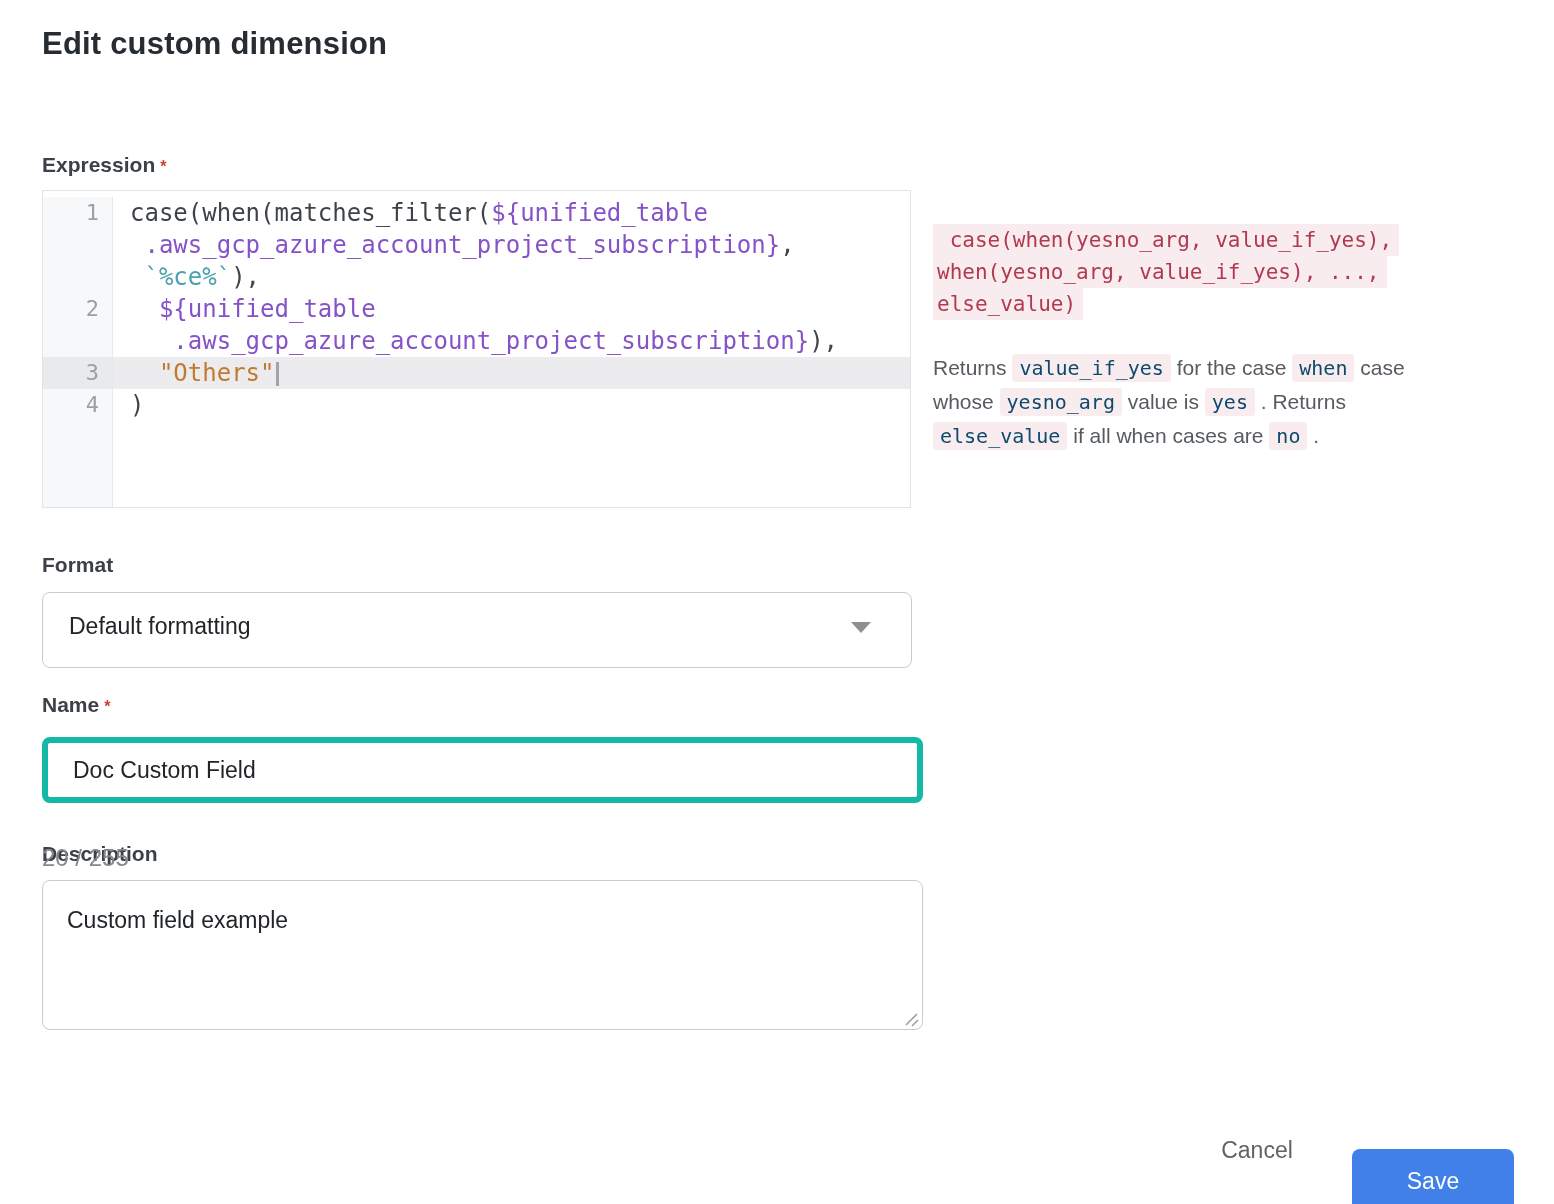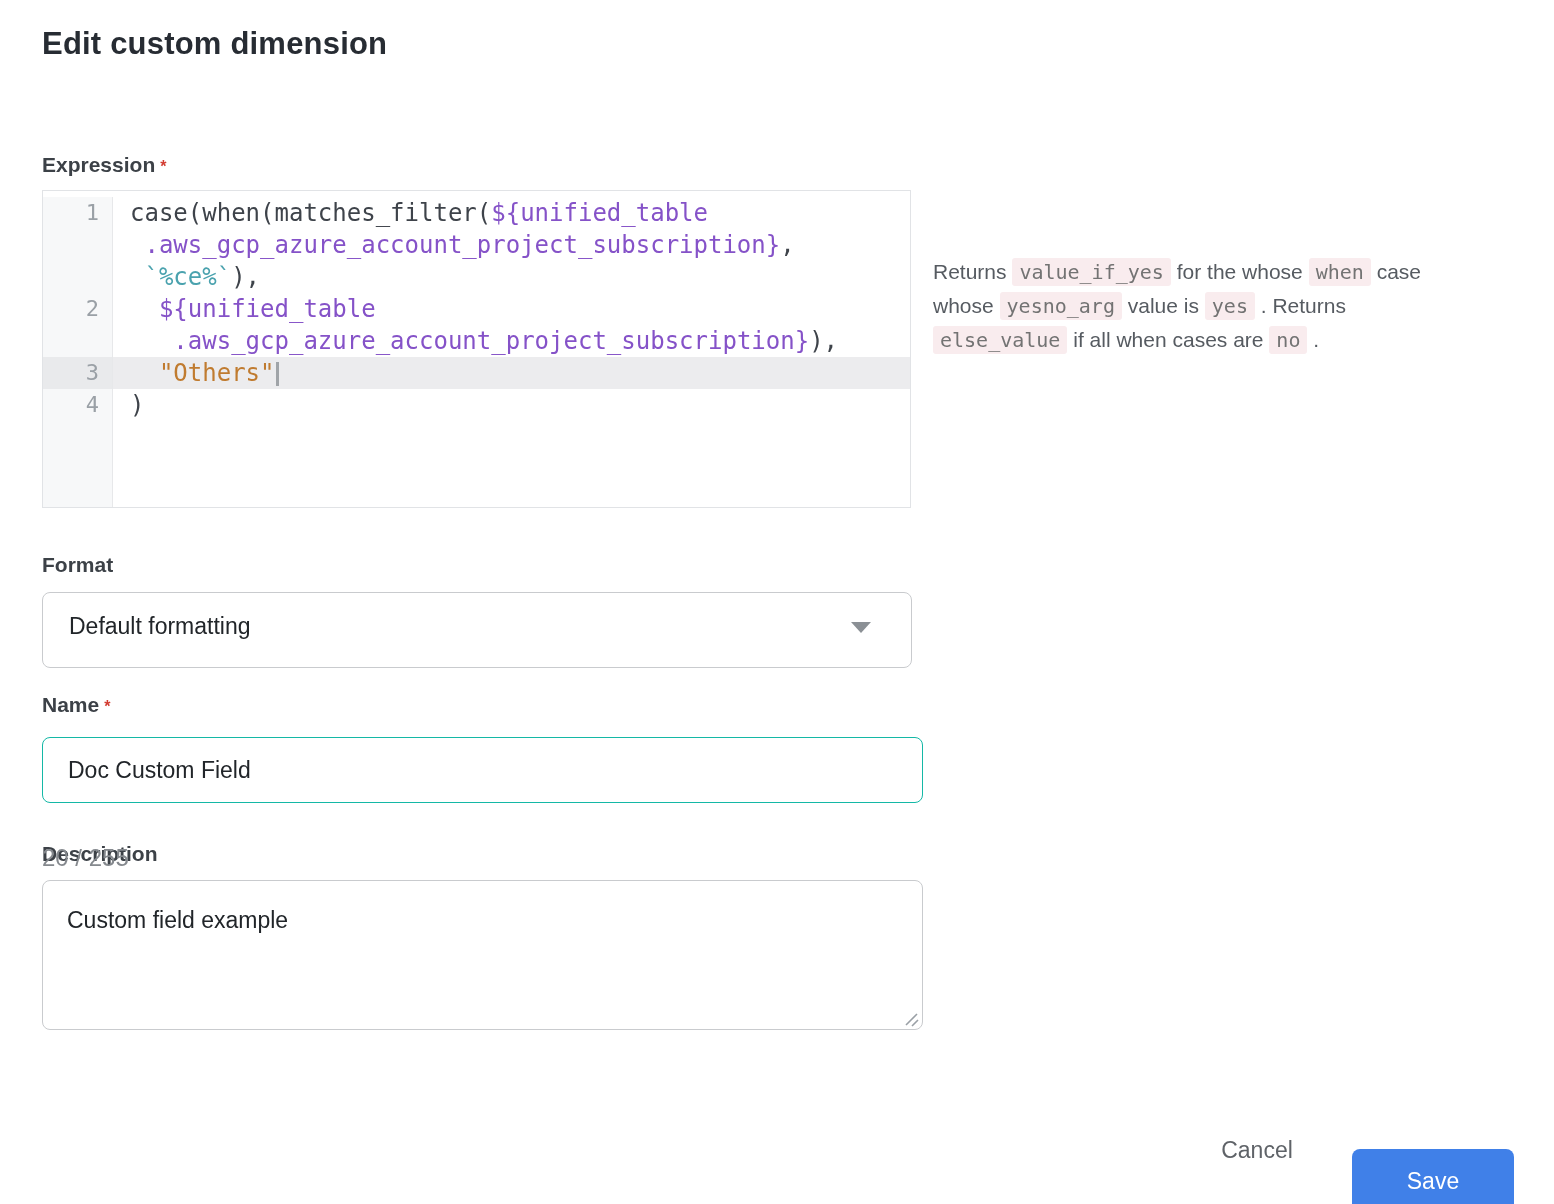--- a/index.html
+++ b/index.html
@@ -24,27 +24,27 @@
   .tok-t { color:#4aa2ae; }
   .tok-s { color:#c07b2f; }
   .cursor { display:inline-block; width:3px; height:24px; background:#a0a4a8; vertical-align:middle; margin-left:1px; }
 
   
   .doc-panel { left:933px; top:224px; width:600px; }
   .doc-codeline { height:32px; line-height:32px; }
   .doc-codeline .chip-line { display:inline-block; background:#f9ecee; color:#b13950; font-family:"DejaVu Sans Mono",monospace; font-size:21px; line-height:30px; padding:1px 7px 1px 4px; white-space:pre; }
   .doc-paragraph { margin-top:31px; }
   .doc-line { line-height:33px; font-size:21px; color:#565b61; }
-  .doc-chip { background:#f9ecee; color:#737373; font-family:"DejaVu Sans Mono",monospace; font-size:20px; padding:2px 7px; border-radius:3px; white-space:pre; }
+  .doc-chip { background:#f9ecee; color:#0c4a6e; font-family:"DejaVu Sans Mono",monospace; font-size:20px; padding:2px 7px; border-radius:3px; white-space:pre; }
 
   
   .label-format { left:42px; top:553px; }
   .select-box { left:42px; top:592px; width:870px; height:76px; border:1px solid #c9cbce; border-radius:8px; background:#fff; font-size:23px; color:#212529; line-height:66px; padding-left:26px; cursor:pointer; }
   .caret { position:absolute; right:40px; top:29px; width:0; height:0; border-left:10px solid transparent; border-right:10px solid transparent; border-top:11px solid #8b9095; }
-  .text-input { left:42px; top:737px; width:881px; height:66px; border:1px solid #14b8a6; border-radius:8px; font-family:"Liberation Sans",sans-serif; font-size:23px; color:#212529; padding:0 0 0 25px; outline:none; background:#fff; }
+  .text-input { left:42px; top:737px; width:881px; height:66px; border:6px solid #14b8a6; border-radius:8px; font-family:"Liberation Sans",sans-serif; font-size:23px; color:#212529; padding:0 0 0 25px; outline:none; background:#fff; }
 
   .label-desc { left:42px; top:842px; }
   .char-counter { top:844px; width:883px; left:42px; text-align:left; font-size:24px; color:#85898e; }
   .textarea { left:42px; top:880px; width:881px; height:150px; border:1px solid #c9cbce; border-radius:8px; font-family:"Liberation Sans",sans-serif; font-size:23px; color:#212529; padding:24px 24px; outline:none; resize:none; background:#fff; line-height:30px; }
   .resize-handle { left:903px; top:1011px; width:16px; height:16px; cursor:nwse-resize; }
 
   
   .cancel-btn { left:1200px; top:1132px; width:114px; height:36px; text-align:center; font-size:23px; font-weight:500; color:#5f6368; line-height:36px; cursor:pointer; background:none; border:none; font-family:"Liberation Sans",sans-serif; }
   .save-btn { left:1352px; top:1117px; width:162px; height:65px; background:#4080e8; border:none; border-radius:8px; color:#ffffff; font-size:23px; font-weight:500; font-family:"Liberation Sans",sans-serif; cursor:pointer;margin-top:32px; }
 </style>
@@ -88,22 +88,27 @@
         <div class="code"><span class="tok-p">)</span></div>
       </div>
       <div class="ed-row filler">
         <div class="gutter"></div>
         <div class="code"></div>
       </div>
     </div>
 </div>
 
 <div class="abs doc-panel">
+  <div>
+      <div class="doc-codeline"><span class="chip-line"> case(when(yesno_arg, value_if_yes),</span></div>
+      <div class="doc-codeline"><span class="chip-line">when(yesno_arg, value_if_yes), ...,</span></div>
+      <div class="doc-codeline"><span class="chip-line">else_value)</span></div>
+    </div>
   <div class="doc-paragraph">
-      <div class="doc-line"><span class="doc-text">Returns </span><span class="doc-chip">value_if_yes</span><span class="doc-text"> for the whose </span><span class="doc-chip">when</span><span class="doc-text"> case</span></div>
+      <div class="doc-line"><span class="doc-text">Returns </span><span class="doc-chip">value_if_yes</span><span class="doc-text"> for the case </span><span class="doc-chip">when</span><span class="doc-text"> case</span></div>
       <div class="doc-line"><span class="doc-text">whose </span><span class="doc-chip">yesno_arg</span><span class="doc-text"> value is </span><span class="doc-chip">yes</span><span class="doc-text"> . Returns</span></div>
       <div class="doc-line"><span class="doc-chip">else_value</span><span class="doc-text"> if all when cases are </span><span class="doc-chip">no</span><span class="doc-text"> .</span></div>
     </div>
 </div>
 
 <div class="abs field-label label-format">Format</div>
 <div class="abs select-box">
   <span>Default formatting</span>
   <span class="caret"></span>
 </div>

